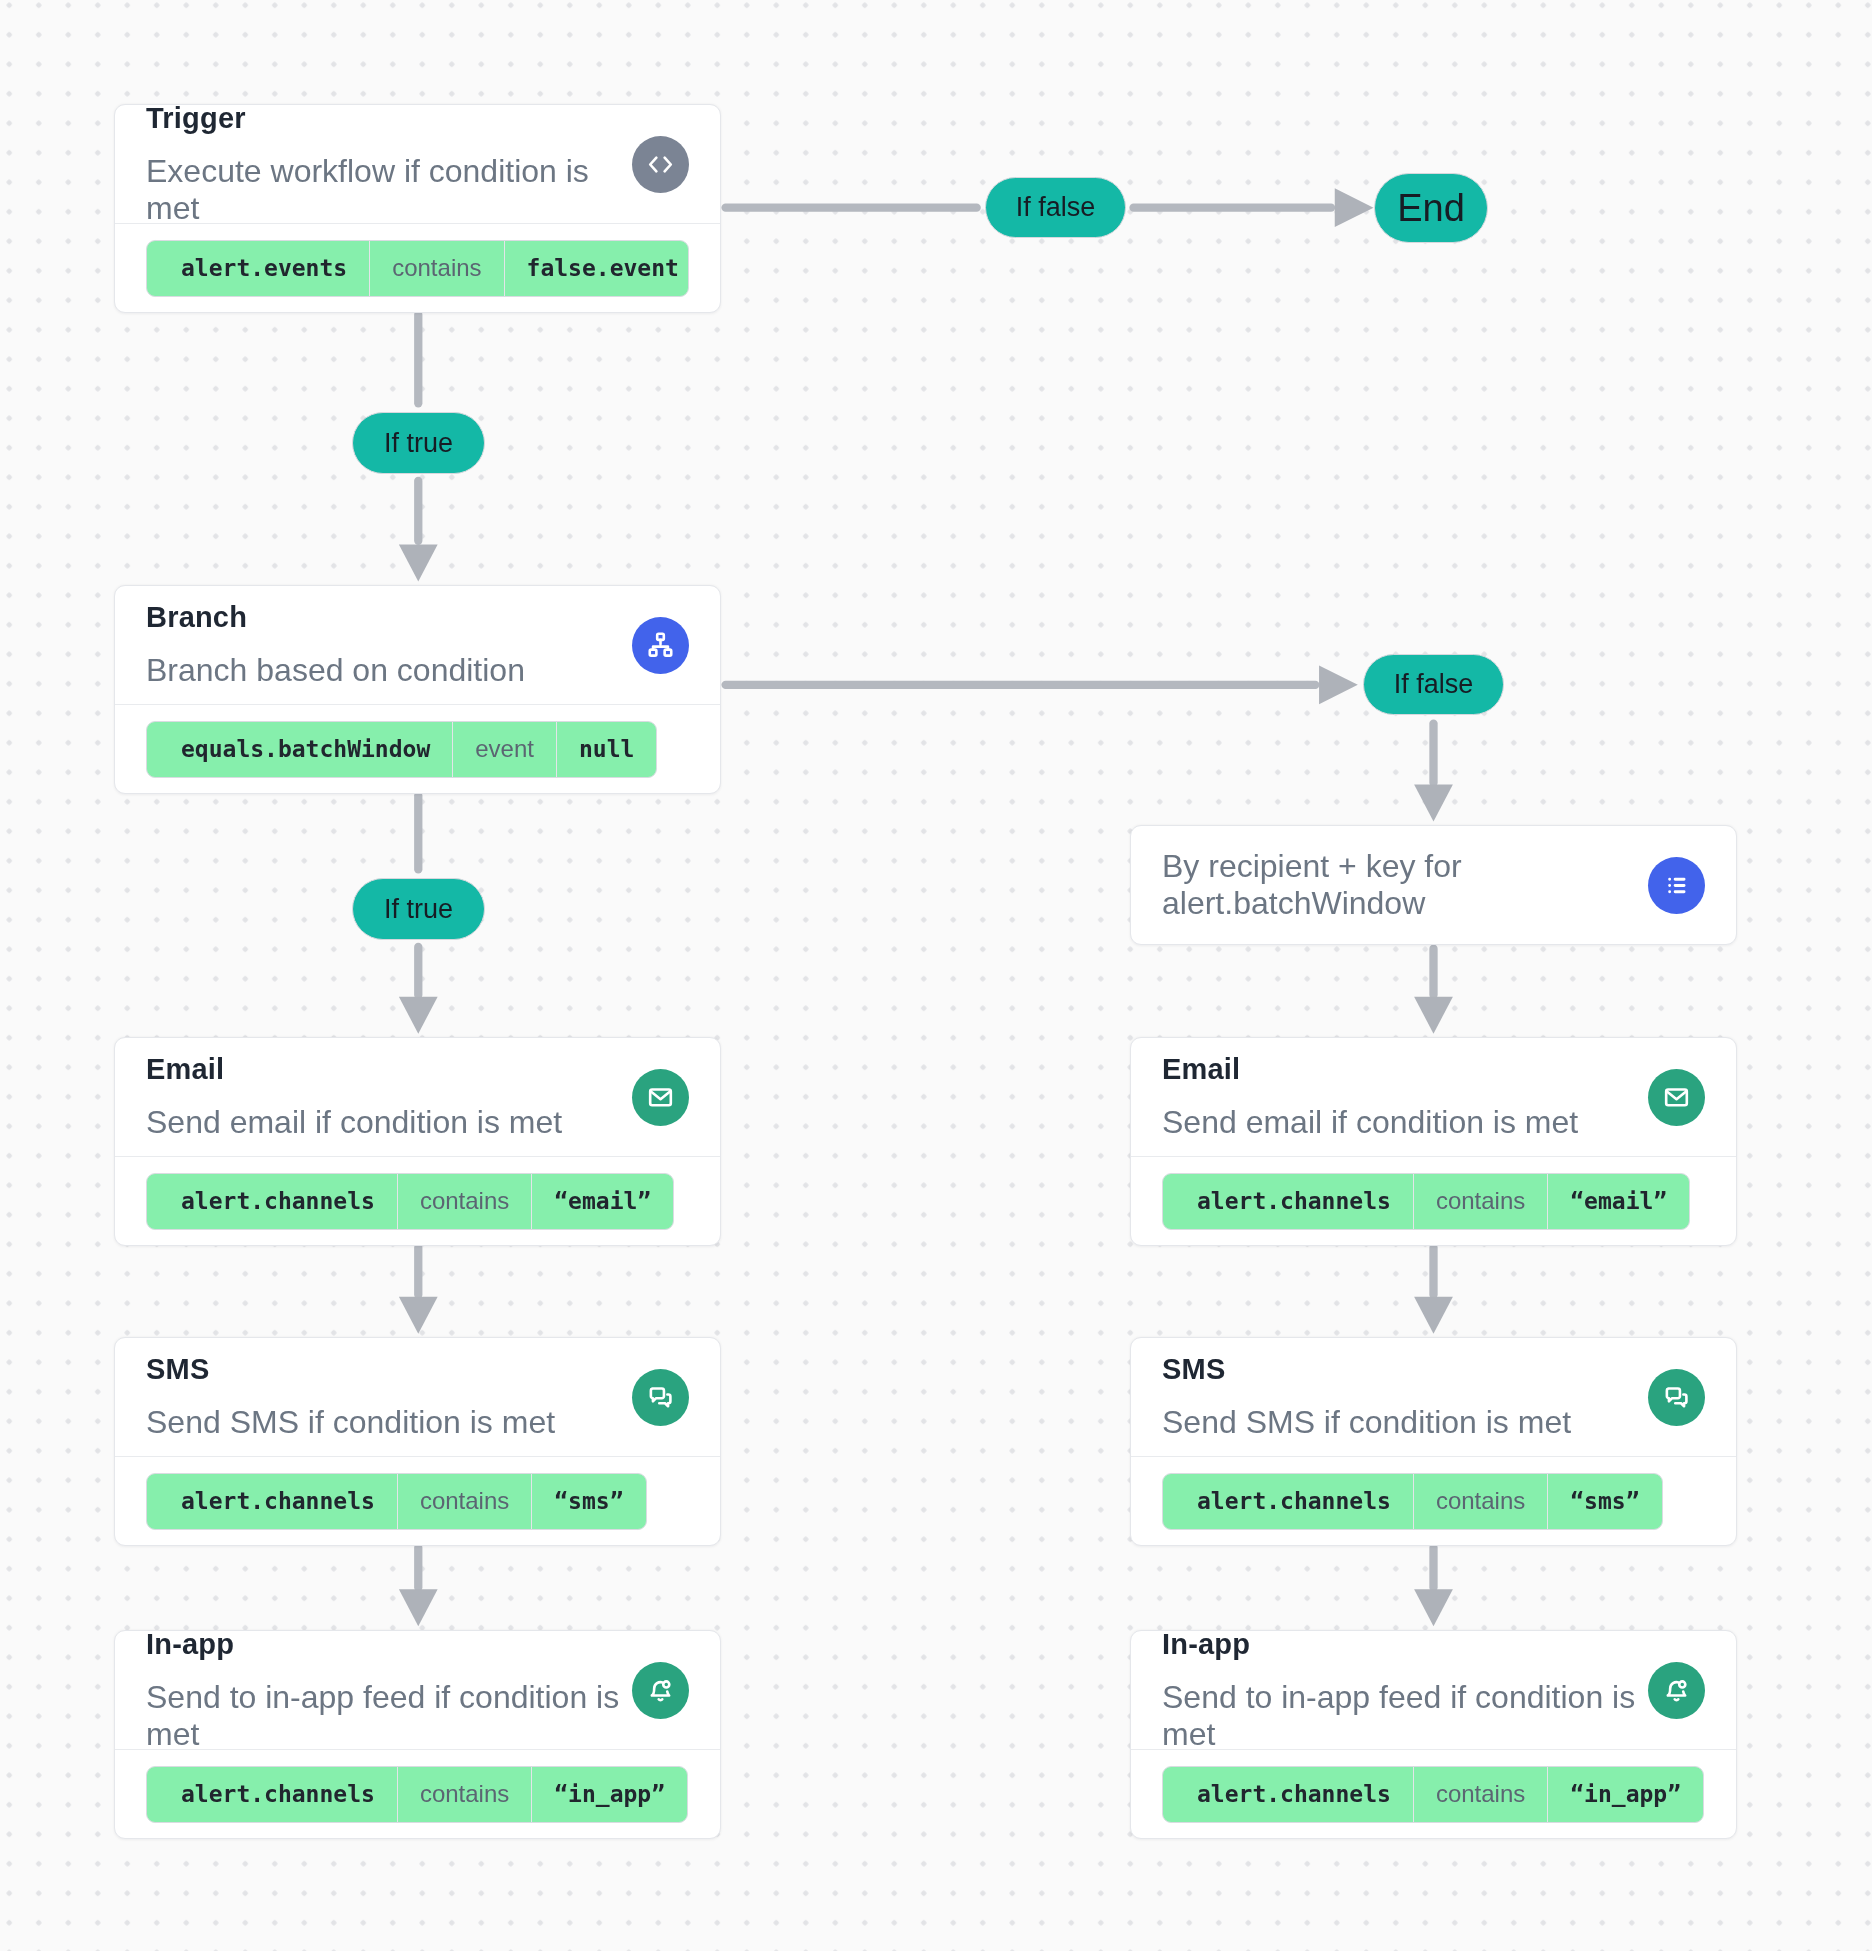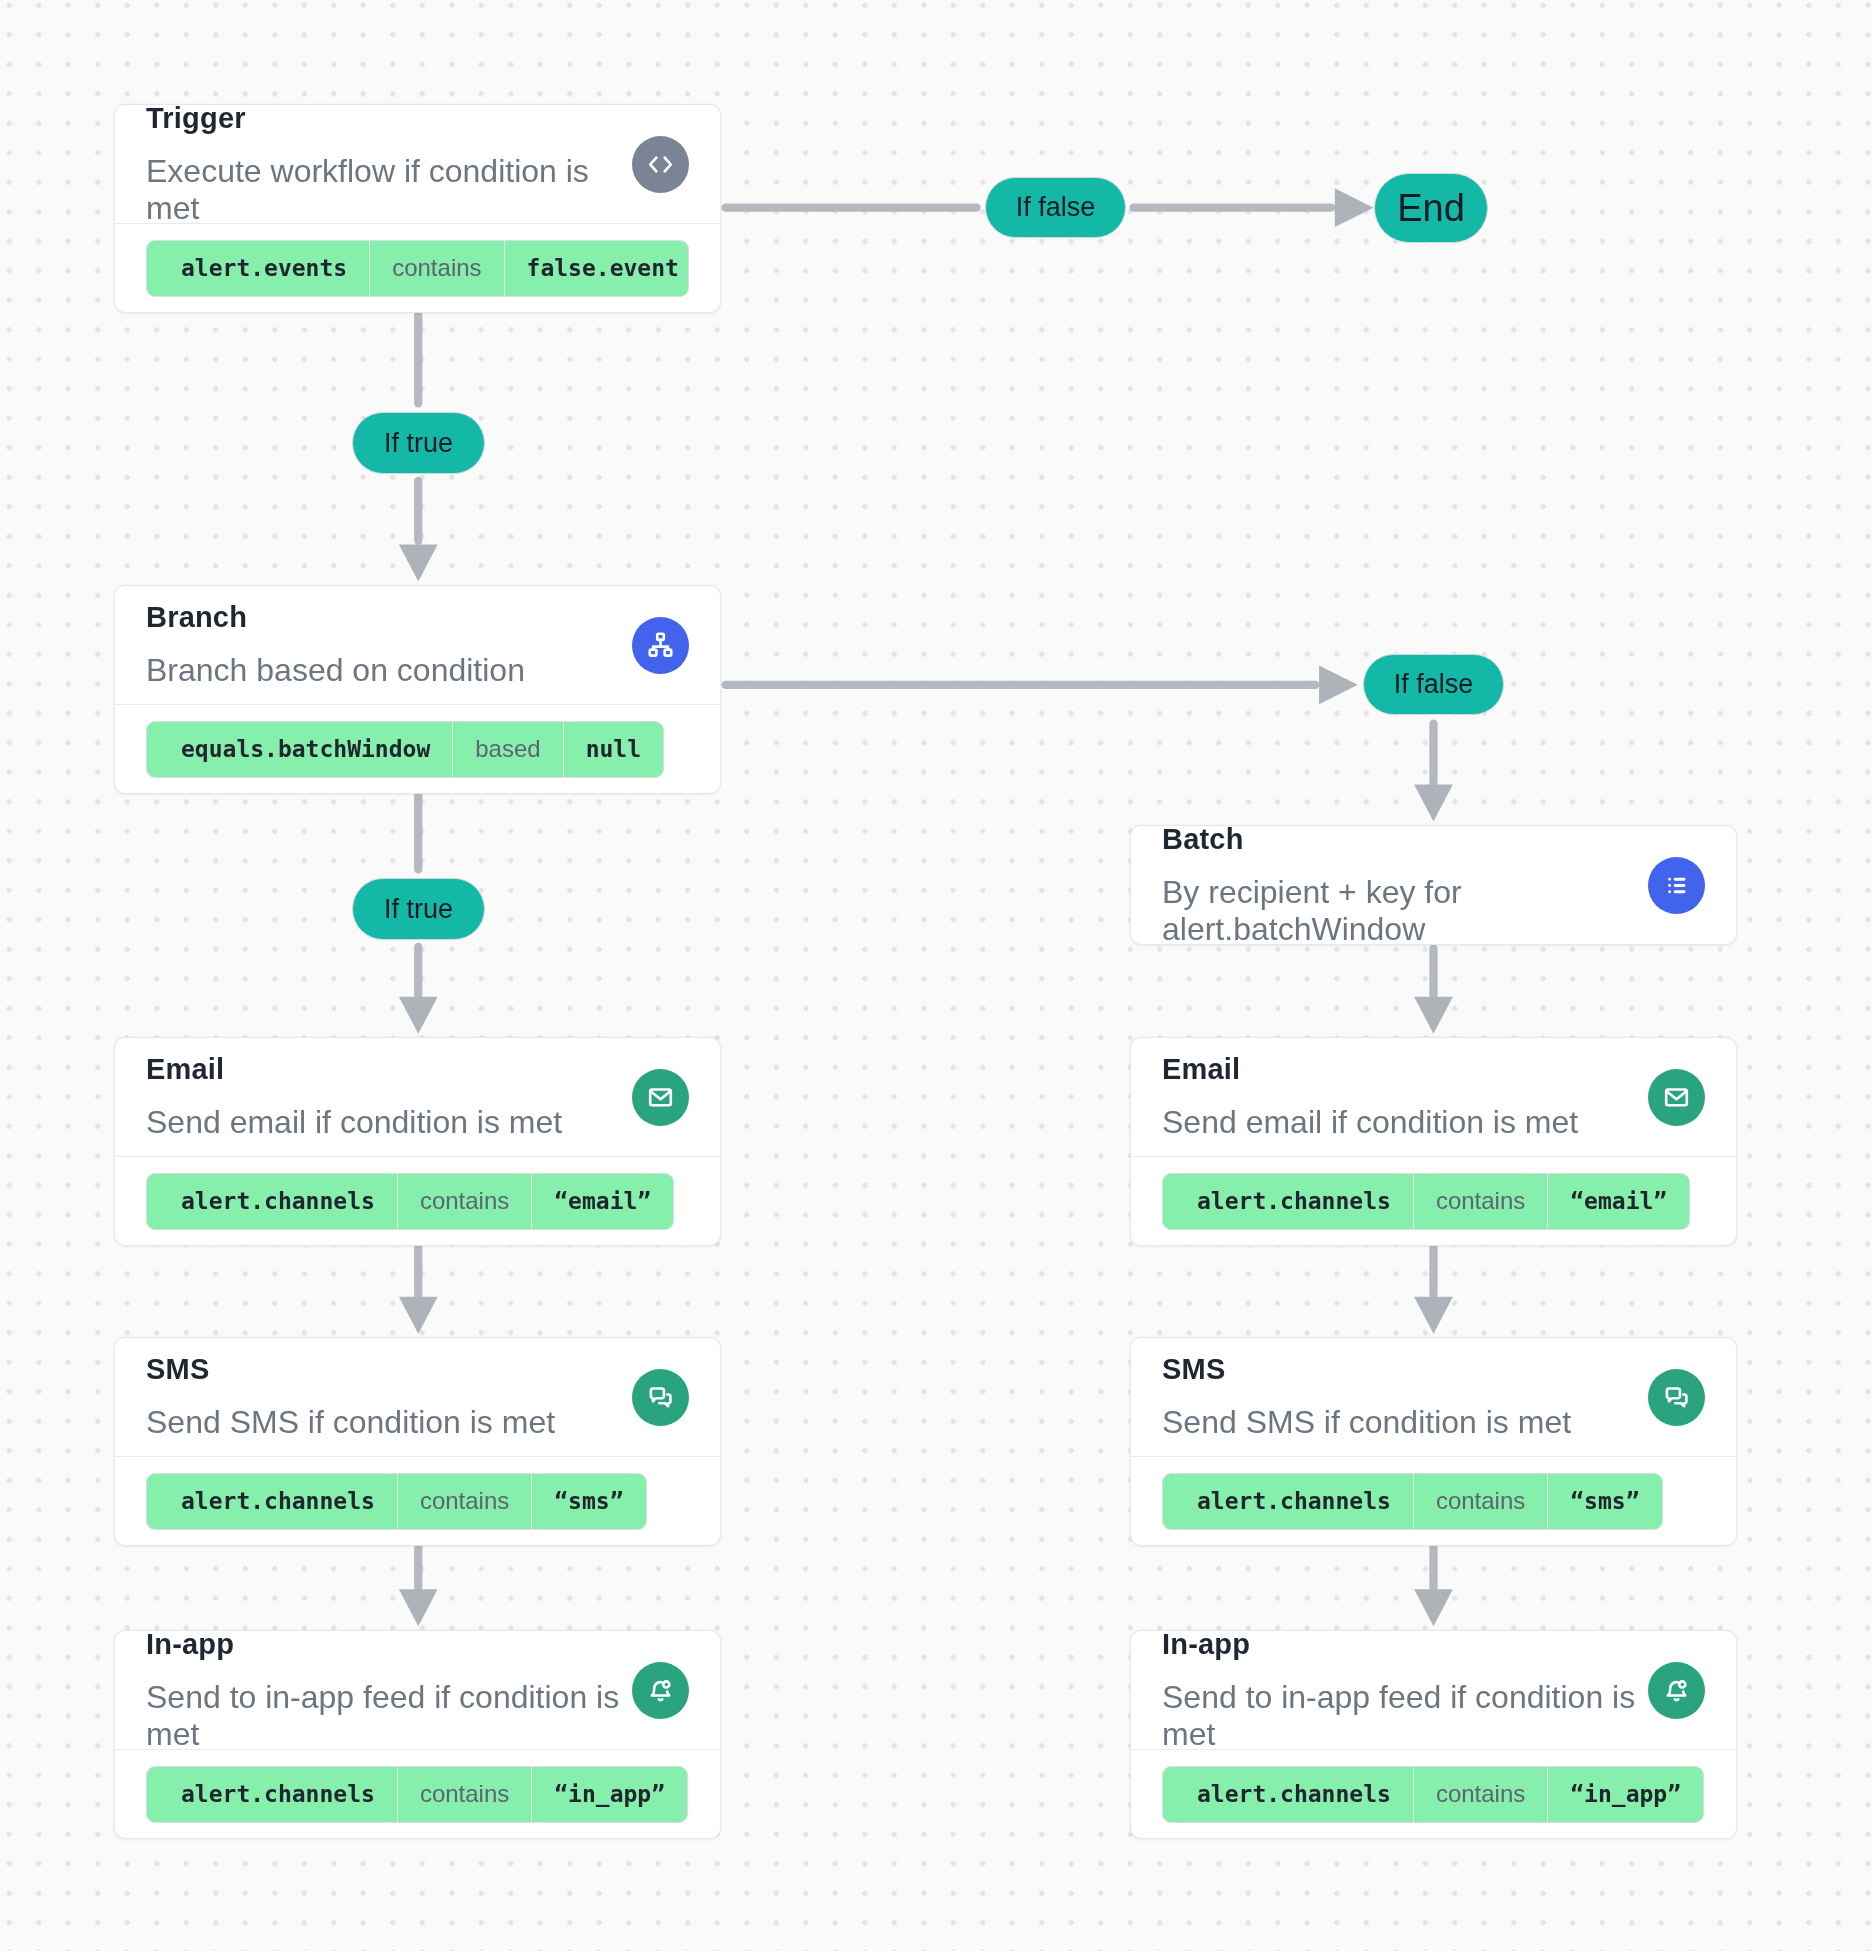--- a/index.html
+++ b/index.html
@@ -123,30 +123,29 @@
           <rect x="9.6" y="3.5" width="4.8" height="4.4" rx="1"></rect>
           <rect x="4.2" y="15" width="4.8" height="4.4" rx="1"></rect>
           <rect x="15" y="15" width="4.8" height="4.4" rx="1"></rect>
           <path d="M12 7.9 V11 M6.6 15 V12.8 H17.4 V15"></path>
         </svg>
     </div>
   </div>
   <div class="node-body">
     <div class="chip-group">
       <span class="chip code">equals.batchWindow</span>
-      <span class="chip op">based</span>
+      <span class="chip op">event</span>
       <span class="chip code">null</span>
     </div>
   </div>
 </div>
 
 <div class="node" style="left:1130px; top:825px;">
   <div class="node-header">
     <div class="node-text">
-      <div class="node-title">Batch</div>
       <div class="node-subtitle">By recipient + key for alert.batchWindow</div>
     </div>
     <div class="icon-circle icon-blue">
       <svg viewBox="0 0 24 24">
           <path d="M7 7.5 h0.01 M11 7.5 h6.5 M7 12 h0.01 M11 12 h6.5 M7 16.5 h0.01 M11 16.5 h6.5" stroke-width="2.1"></path>
         </svg>
     </div>
   </div>
 </div>
 

